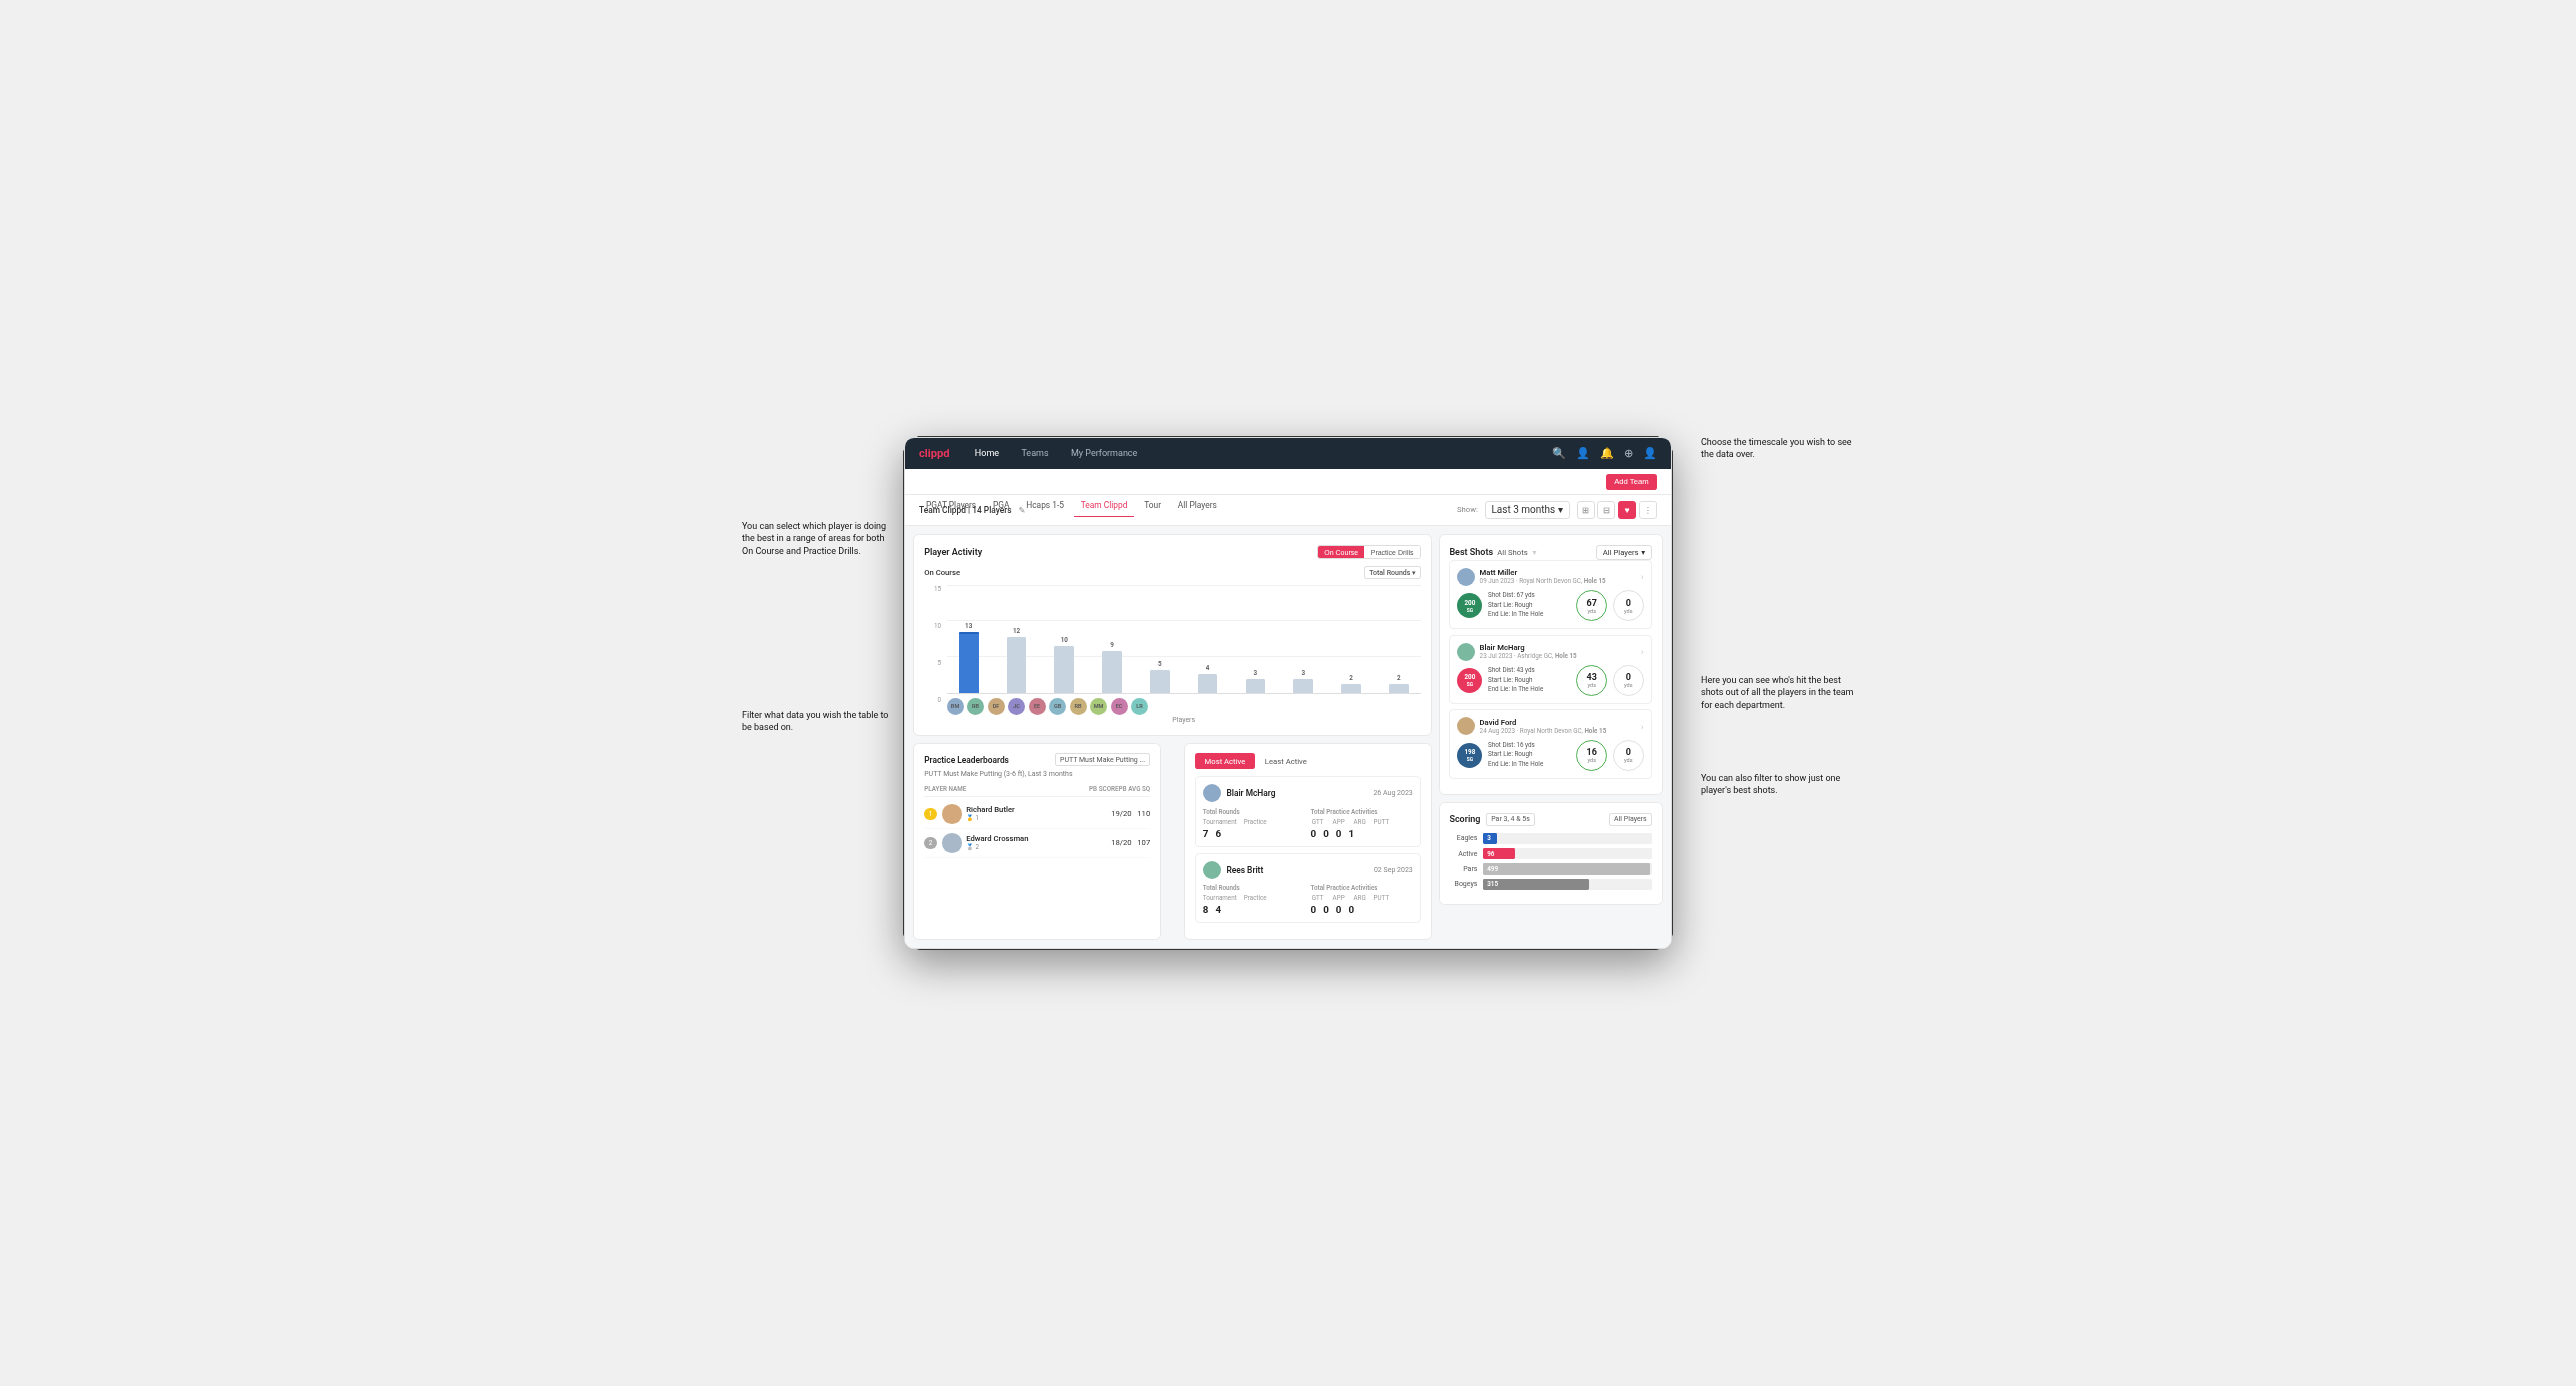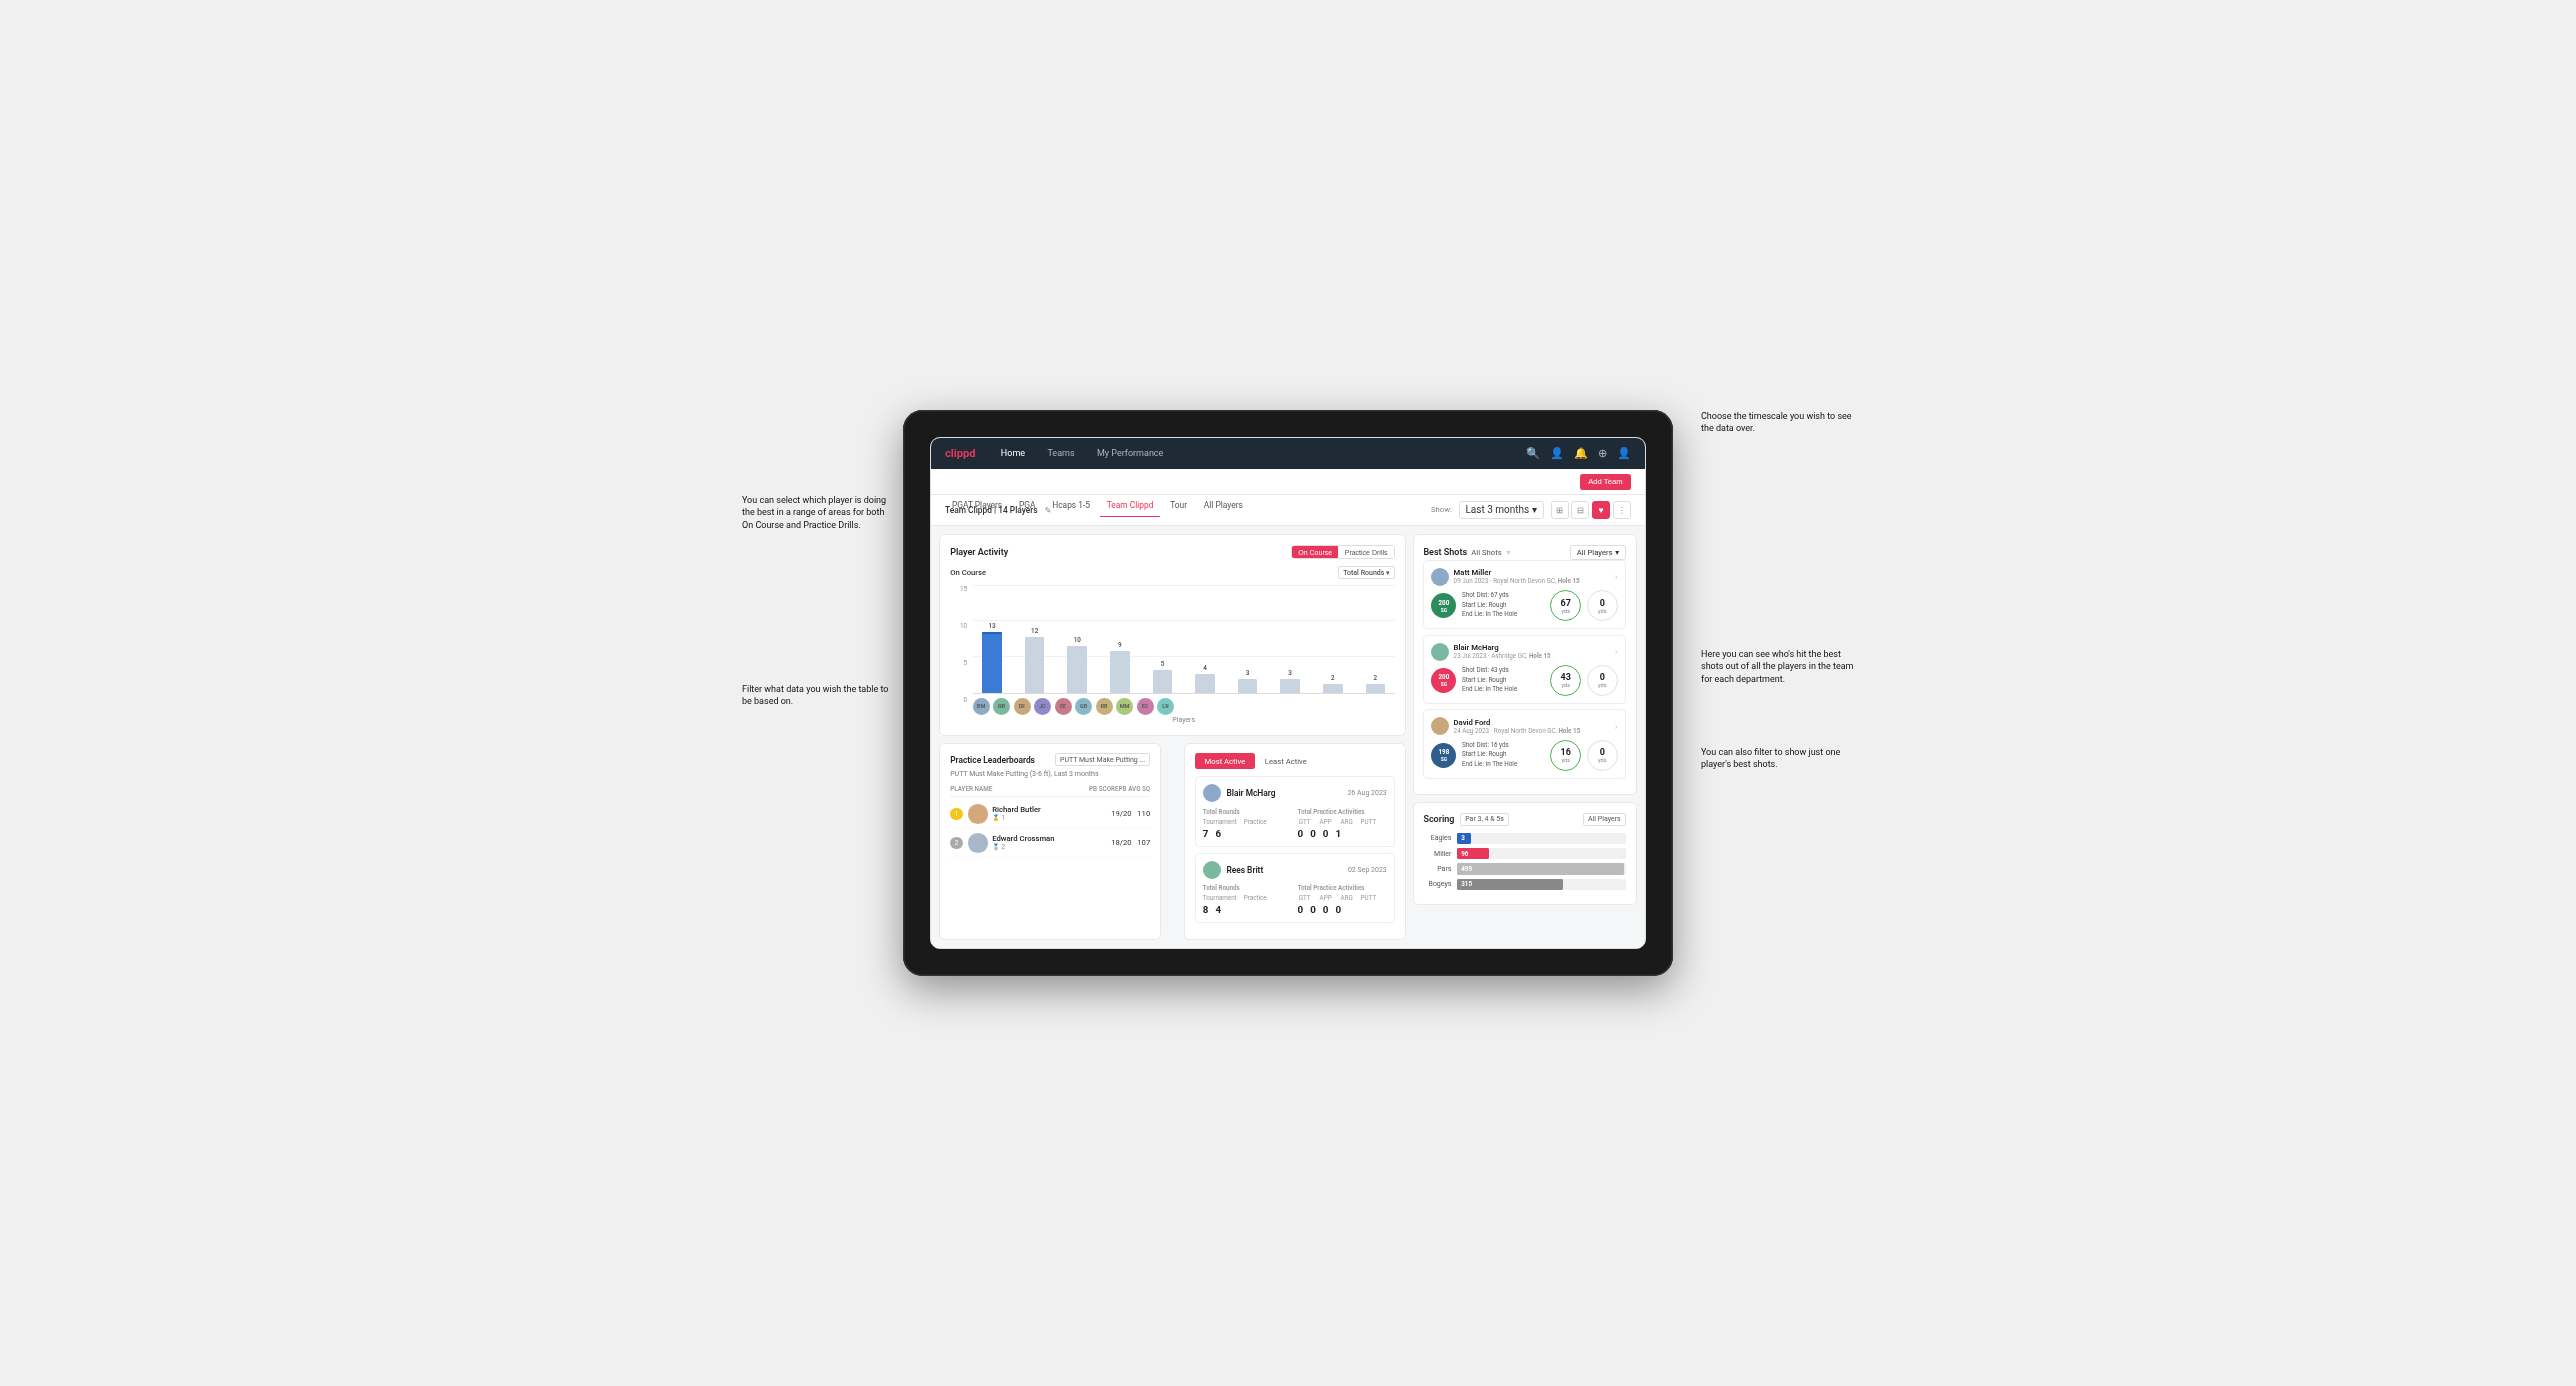--- a/index.html
+++ b/index.html
@@ -51,21 +51,21 @@
     .ann-right-bottom {
       right: -182px;
       top: 336px;
       width: 168px;
     }
 
     
     .tablet-frame {
       background: #1a1a1a;
       border-radius: 19.6px;
-      padding: 27px;
+      padding: 1px;
       box-shadow: 0 14px 42px rgba(0,0,0,0.4), inset 0 0 0 1.4px #333;
       position: relative;
     }
 
     .tablet-screen {
       background: #fff;
       border-radius: 9.8px;
       overflow: hidden;
       border: 0.7px solid #ddd;
     }
@@ -1163,21 +1163,21 @@
               <div class="scoring-row">
                 <span class="scoring-label">Eagles</span>
                 <div class="scoring-bar-wrap">
                   <div class="scoring-bar-fill" style="width:0.6%; background:#2563c0; min-width:14px;">
                     <span class="scoring-bar-value">3</span>
                   </div>
                 </div>
               </div>
 
               <div class="scoring-row">
-                <span class="scoring-label">Miller</span>
+                <span class="scoring-label">Active</span>
                 <div class="scoring-bar-wrap">
                   <div class="scoring-bar-fill" style="width:19%; background:#e8365d;">
                     <span class="scoring-bar-value">96</span>
                   </div>
                 </div>
               </div>
 
               <div class="scoring-row">
                 <span class="scoring-label">Pars</span>
                 <div class="scoring-bar-wrap">

